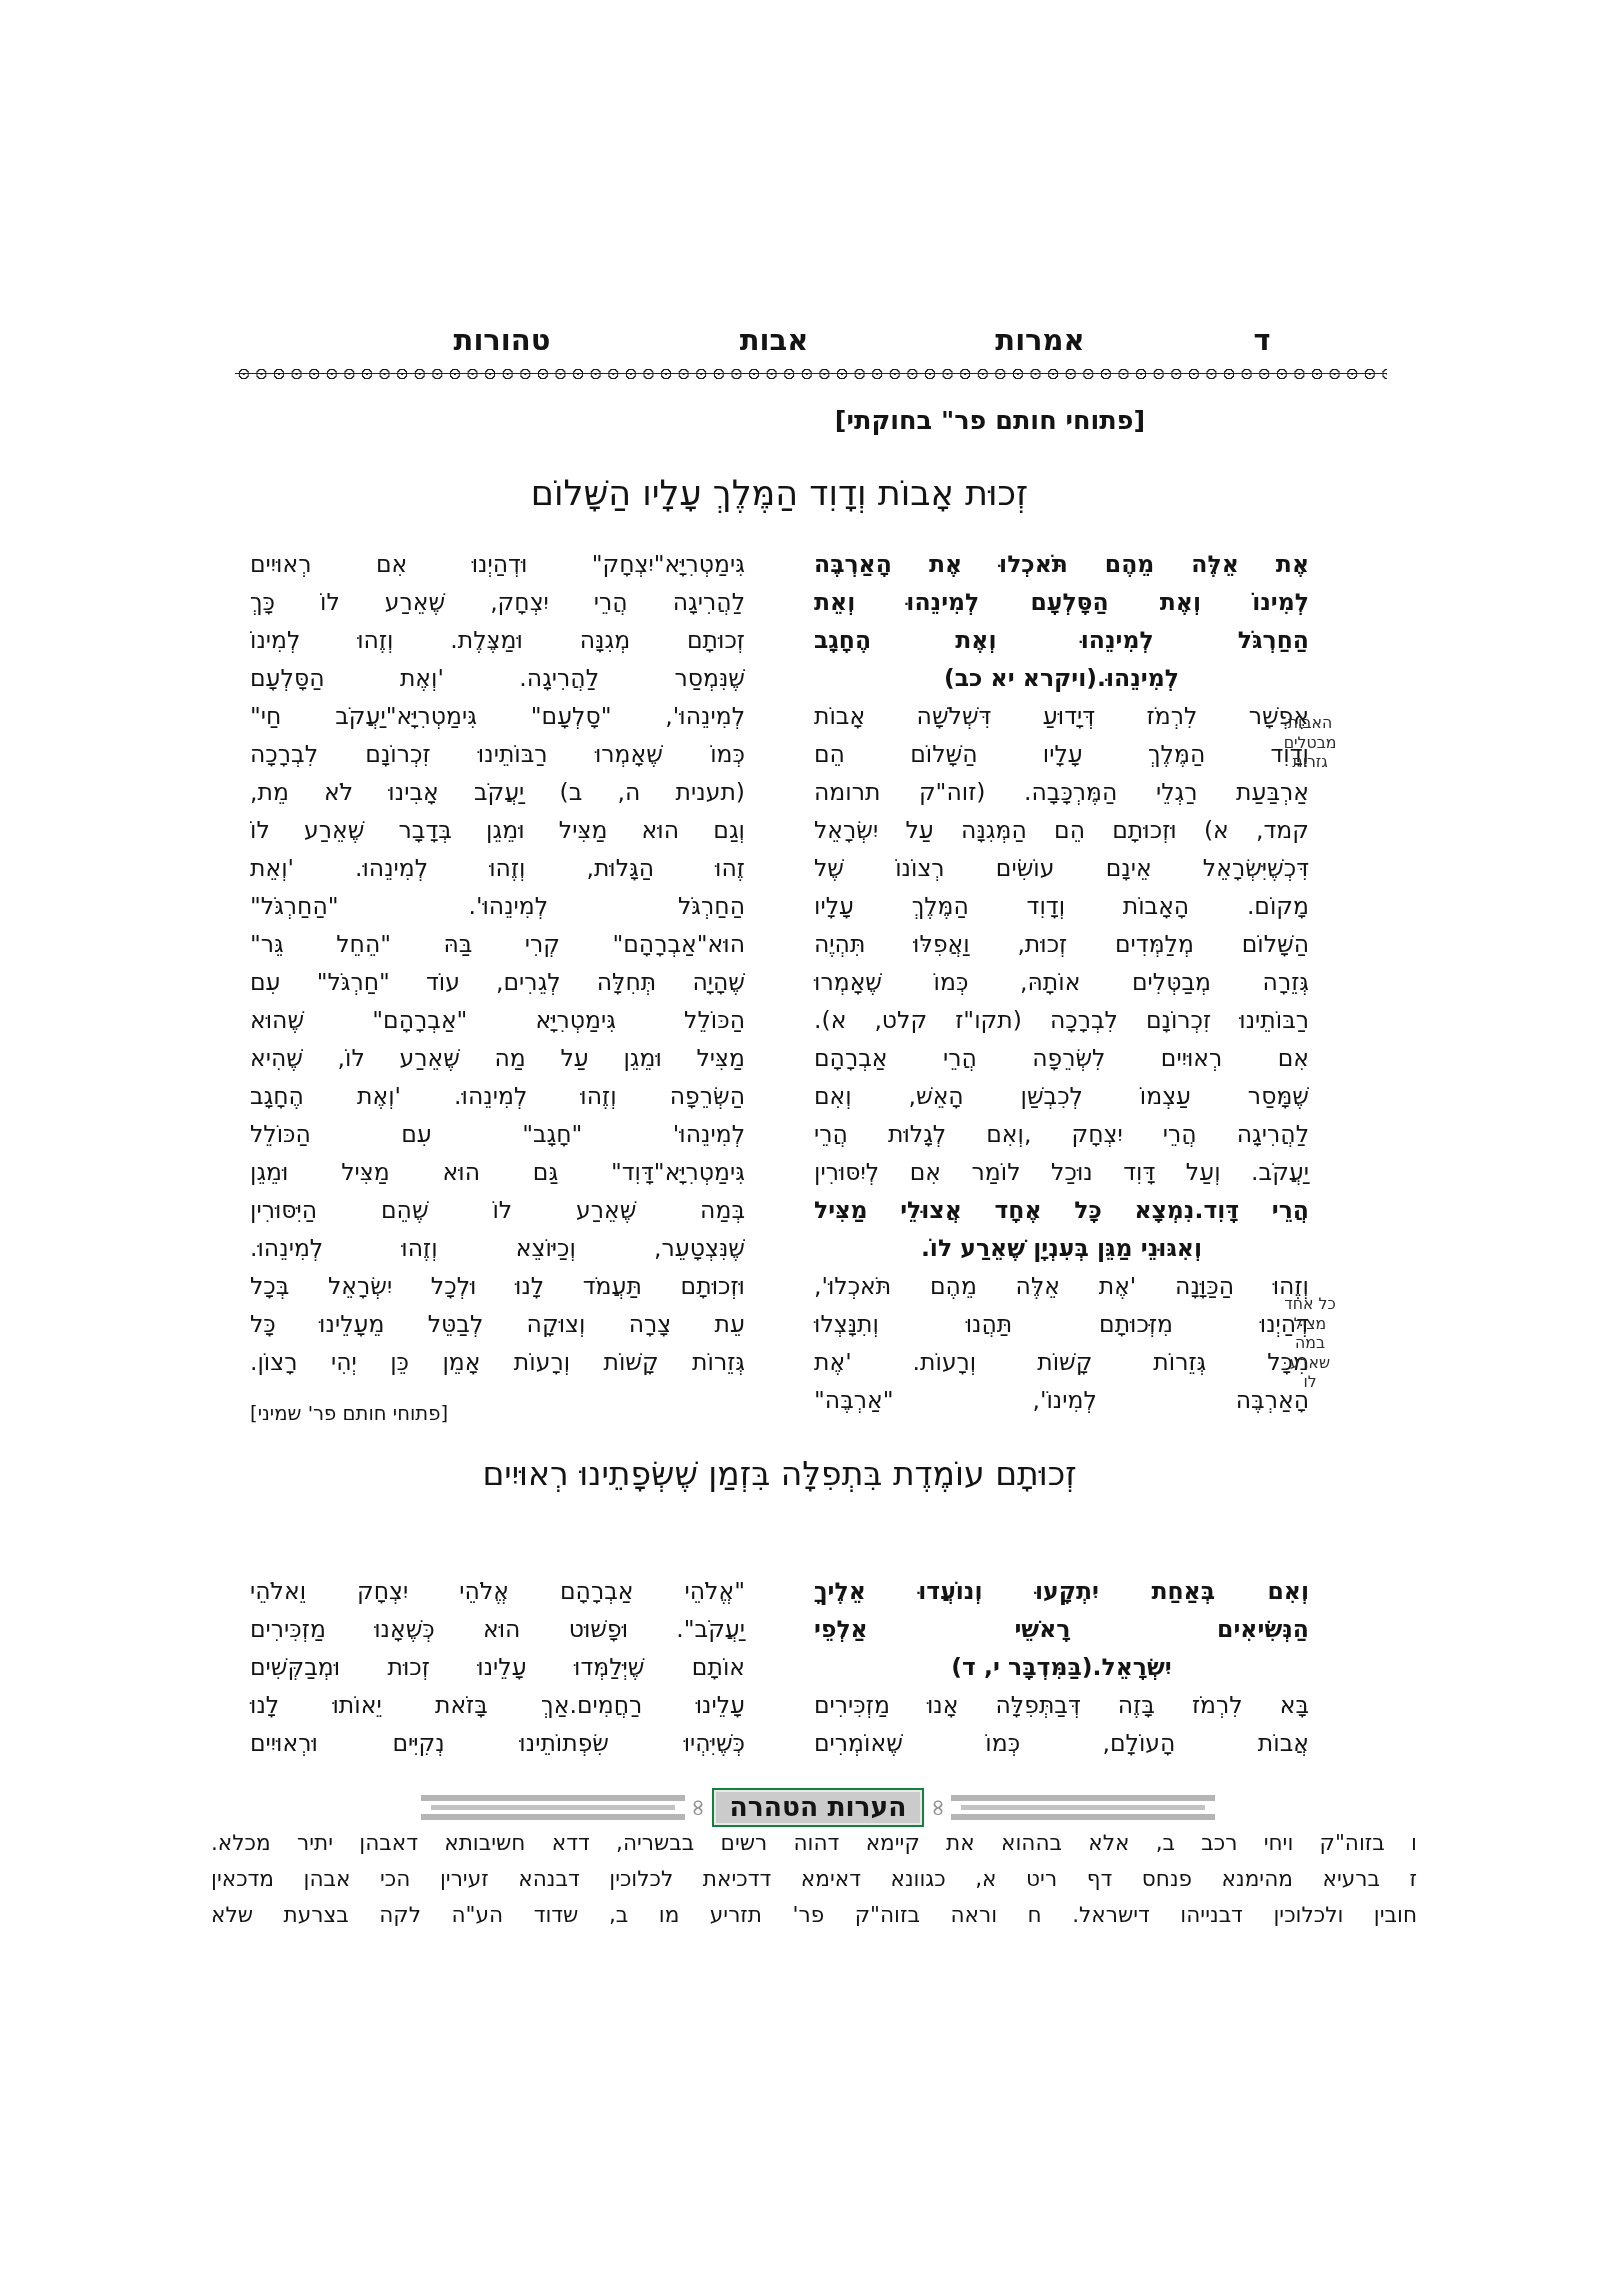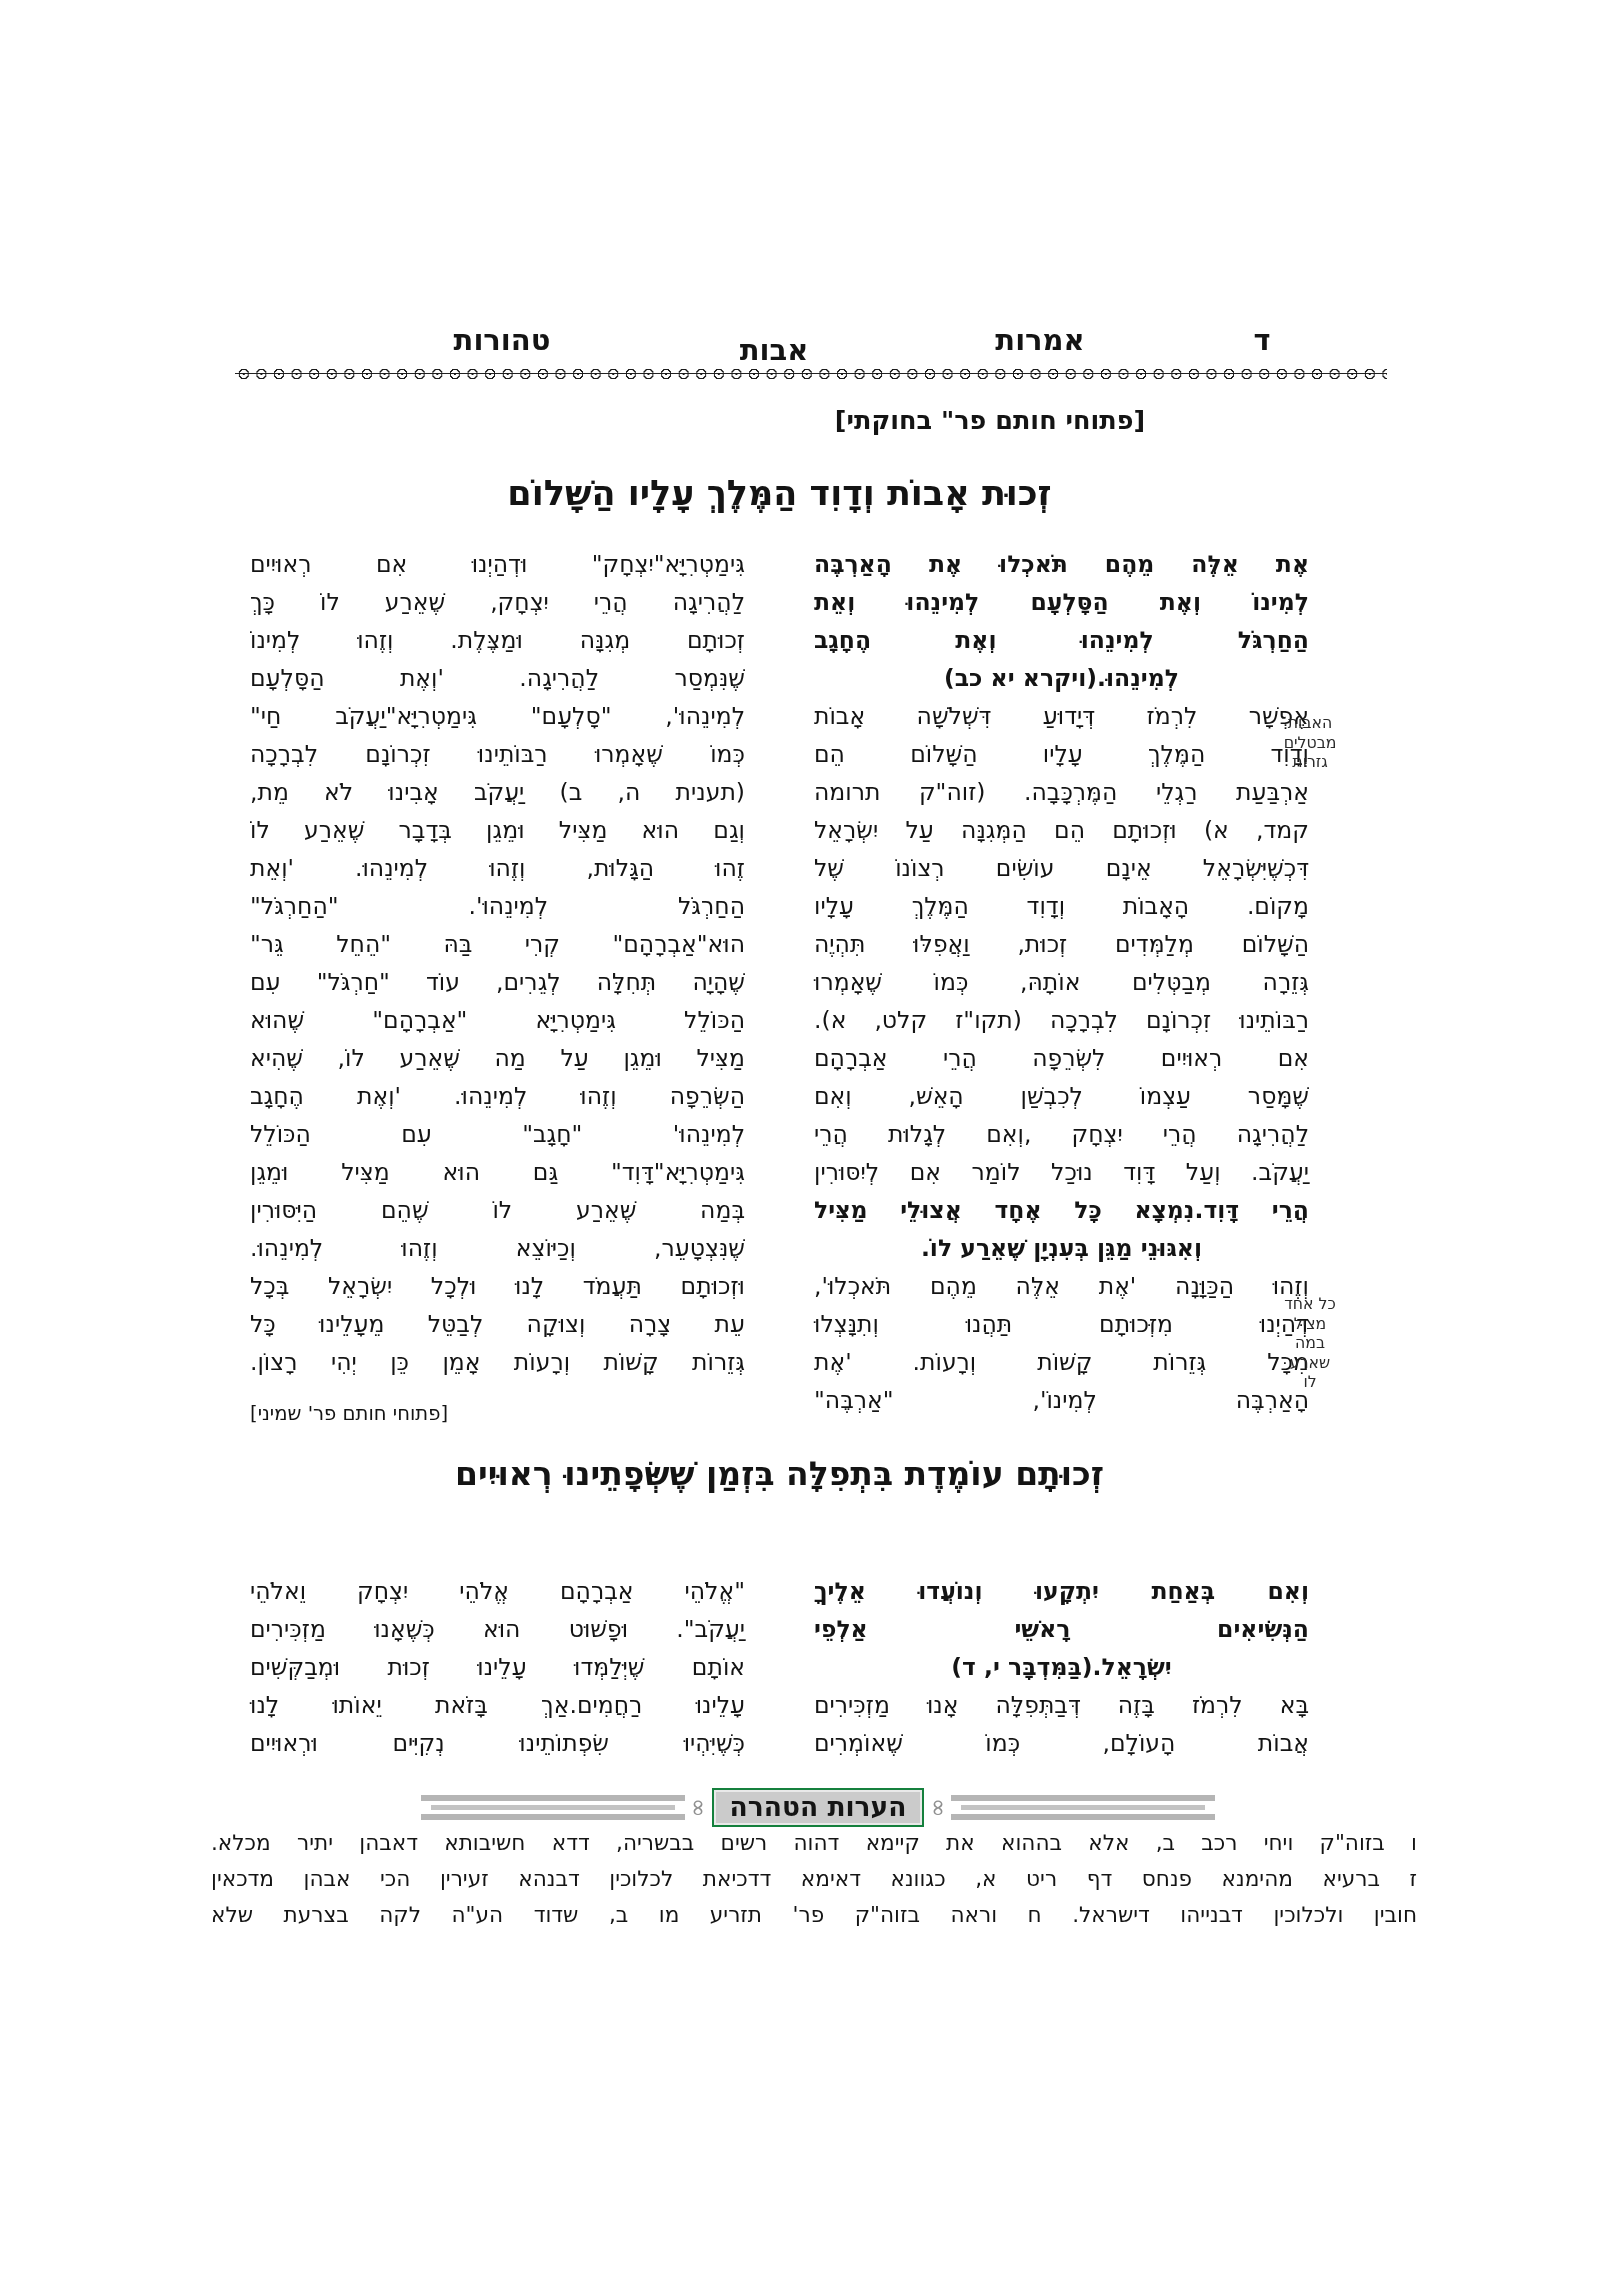--- a/index.html
+++ b/index.html
@@ -12,21 +12,21 @@
     font-family:"DejaVu Sans","DejaVu Serif",sans-serif;
     overflow:hidden;
   }
   
   .running-header{position:absolute;top:323px;left:0;width:100%;height:39px;}
   .running-header span{
     position:absolute;transform:translateX(-50%);
     font-weight:bold;font-size:29px;white-space:nowrap;
   }
   .hw-right{left:1040px;}
-  .hw-center{left:774px;margin-top:10px;}
+  .hw-center{left:774px;}
   .hw-left{left:502px;}
   .page-number{left:1262px;}
   
   .ornamental-divider{
     position:absolute;top:365px;left:235px;width:1152px;height:17.6px;
   }
   .ornamental-divider::before{
     content:"";position:absolute;top:7.8px;left:0;right:0;height:1px;background:#222;
   }
   .ornamental-divider::after{
@@ -35,21 +35,21 @@
       repeating-radial-gradient(circle at 8.8px 8.8px,#1a1a1a 0 1.3px,transparent 1.3px 4.1px,#1a1a1a 4.1px 5.3px,transparent 5.3px 17.6px);
     background-size:17.6px 17.6px;background-repeat:repeat-x;
   }
   
   .top-source-note{
     position:absolute;top:405px;left:990px;transform:translateX(-50%);
     direction:rtl;font-weight:bold;font-size:25.5px;white-space:nowrap;
   }
   .section-title{
     position:absolute;left:250px;width:1059px;
-    direction:rtl;text-align:center;font-weight:bold;white-space:nowrap;
+    direction:rtl;text-align:center;font-weight:normal;white-space:nowrap;
   }
   .sec1-title{top:473px;font-size:35px;}
   .sec2-title{top:1454px;font-size:33px;}
   
   .cols{
     position:absolute;left:250px;width:1059px;
     display:flex;flex-direction:row;direction:rtl;
     justify-content:space-between;
   }
   .sec1-cols{top:545px;}

